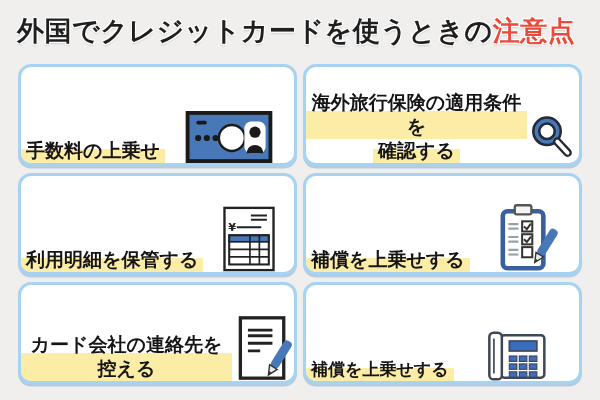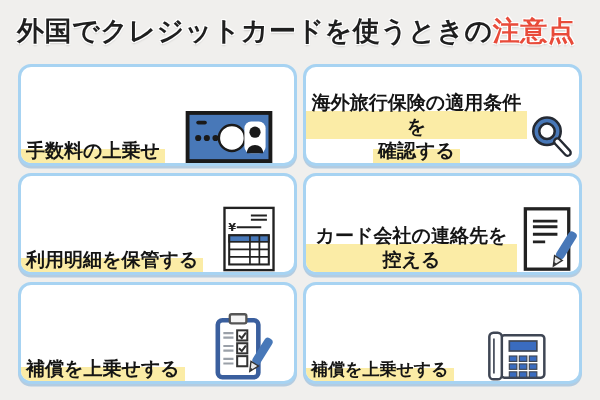--- a/index.html
+++ b/index.html
@@ -107,40 +107,20 @@
           <line x1="7" y1="46" x2="49" y2="46" style="stroke:#222;stroke-width:1.8"></line>
           <line x1="7" y1="54" x2="49" y2="54" style="stroke:#222;stroke-width:1.8"></line>
           <line x1="29" y1="31" x2="29" y2="62" style="stroke:#222;stroke-width:1.8"></line>
           <line x1="39" y1="31" x2="39" y2="62" style="stroke:#222;stroke-width:1.8"></line>
         </svg>
       </div>
     </div>
 
     <div class="card">
       <div class="card-title">
-        <span class="hl">カード会社の連絡先を控える</span>
-      </div>
-      <div class="icon-wrap">
-        <svg width="62" height="66" viewBox="0 0 64 70">
-          <rect x="8" y="3" width="46" height="64" style="fill:#ffffff;stroke:#222;stroke-width:3.5"></rect>
-          <line x1="16" y1="16" x2="42" y2="16" style="stroke:#222;stroke-width:3"></line>
-          <line x1="16" y1="22" x2="42" y2="22" style="stroke:#222;stroke-width:3"></line>
-          <line x1="16" y1="30" x2="42" y2="30" style="stroke:#222;stroke-width:3"></line>
-          <line x1="16" y1="38" x2="29" y2="38" style="stroke:#222;stroke-width:3"></line>
-          <g transform="rotate(32 46 50)">
-            <rect x="41.5" y="24" width="9.5" height="32" rx="4" style="fill:var(--icon-blue,#4878b8)"></rect>
-            <polygon points="41.5,56 51,56 46.2,66" style="fill:#e9e9e9;stroke:#333;stroke-width:1.5"></polygon>
-            <polygon points="44.7,62 47.8,62 46.2,66" style="fill:#333"></polygon>
-          </g>
-        </svg>
-      </div>
-    </div>
-
-    <div class="card">
-      <div class="card-title">
         <span class="hl">補償を上乗せする</span>
       </div>
       <div class="icon-wrap">
         <svg width="68" height="70" viewBox="0 0 72 76">
           <rect x="13" y="10" width="44" height="62" rx="5" style="fill:#ffffff;stroke:var(--icon-navy,#3a5f9e);stroke-width:5"></rect>
           <rect x="26" y="3.5" width="18" height="10" rx="2" style="fill:#f4f4f4;stroke:#555;stroke-width:2.5"></rect>
           <g style="stroke:#9aa0a8;stroke-width:2.4">
             <line x1="19" y1="24" x2="30" y2="24"></line>
               <line x1="19" y1="29" x2="30" y2="29"></line>
             <line x1="19" y1="38" x2="30" y2="38"></line>
@@ -150,20 +130,40 @@
           </g>
           <rect x="34" y="21" width="11" height="11" style="fill:#ffffff;stroke:#333;stroke-width:2.2"></rect>
           <path d="M36 26.5 l3 3 l4.5 -6" style="fill:none;stroke:#333;stroke-width:2.2"></path>
           <rect x="34" y="35" width="11" height="11" style="fill:#ffffff;stroke:#333;stroke-width:2.2"></rect>
           <path d="M36 40.5 l3 3 l4.5 -6" style="fill:none;stroke:#333;stroke-width:2.2"></path>
           <rect x="34" y="49" width="11" height="11" style="fill:#ffffff;stroke:#333;stroke-width:2.2"></rect>
           <g transform="rotate(32 56 52)">
             <rect x="51.5" y="26" width="9.5" height="32" rx="4" style="fill:var(--icon-blue,#4878b8)"></rect>
             <polygon points="51.5,58 61,58 56.2,68" style="fill:#e9e9e9;stroke:#333;stroke-width:1.5"></polygon>
             <polygon points="54.7,64 57.8,64 56.2,68" style="fill:#333"></polygon>
+          </g>
+        </svg>
+      </div>
+    </div>
+
+    <div class="card">
+      <div class="card-title">
+        <span class="hl">カード会社の連絡先を控える</span>
+      </div>
+      <div class="icon-wrap">
+        <svg width="62" height="66" viewBox="0 0 64 70">
+          <rect x="8" y="3" width="46" height="64" style="fill:#ffffff;stroke:#222;stroke-width:3.5"></rect>
+          <line x1="16" y1="16" x2="42" y2="16" style="stroke:#222;stroke-width:3"></line>
+          <line x1="16" y1="22" x2="42" y2="22" style="stroke:#222;stroke-width:3"></line>
+          <line x1="16" y1="30" x2="42" y2="30" style="stroke:#222;stroke-width:3"></line>
+          <line x1="16" y1="38" x2="29" y2="38" style="stroke:#222;stroke-width:3"></line>
+          <g transform="rotate(32 46 50)">
+            <rect x="41.5" y="24" width="9.5" height="32" rx="4" style="fill:var(--icon-blue,#4878b8)"></rect>
+            <polygon points="41.5,56 51,56 46.2,66" style="fill:#e9e9e9;stroke:#333;stroke-width:1.5"></polygon>
+            <polygon points="44.7,62 47.8,62 46.2,66" style="fill:#333"></polygon>
           </g>
         </svg>
       </div>
     </div>
 
     <div class="card small-text">
       <div class="card-title">
         <br>
         <span class="hl">補償を上乗せする</span>
       </div>

